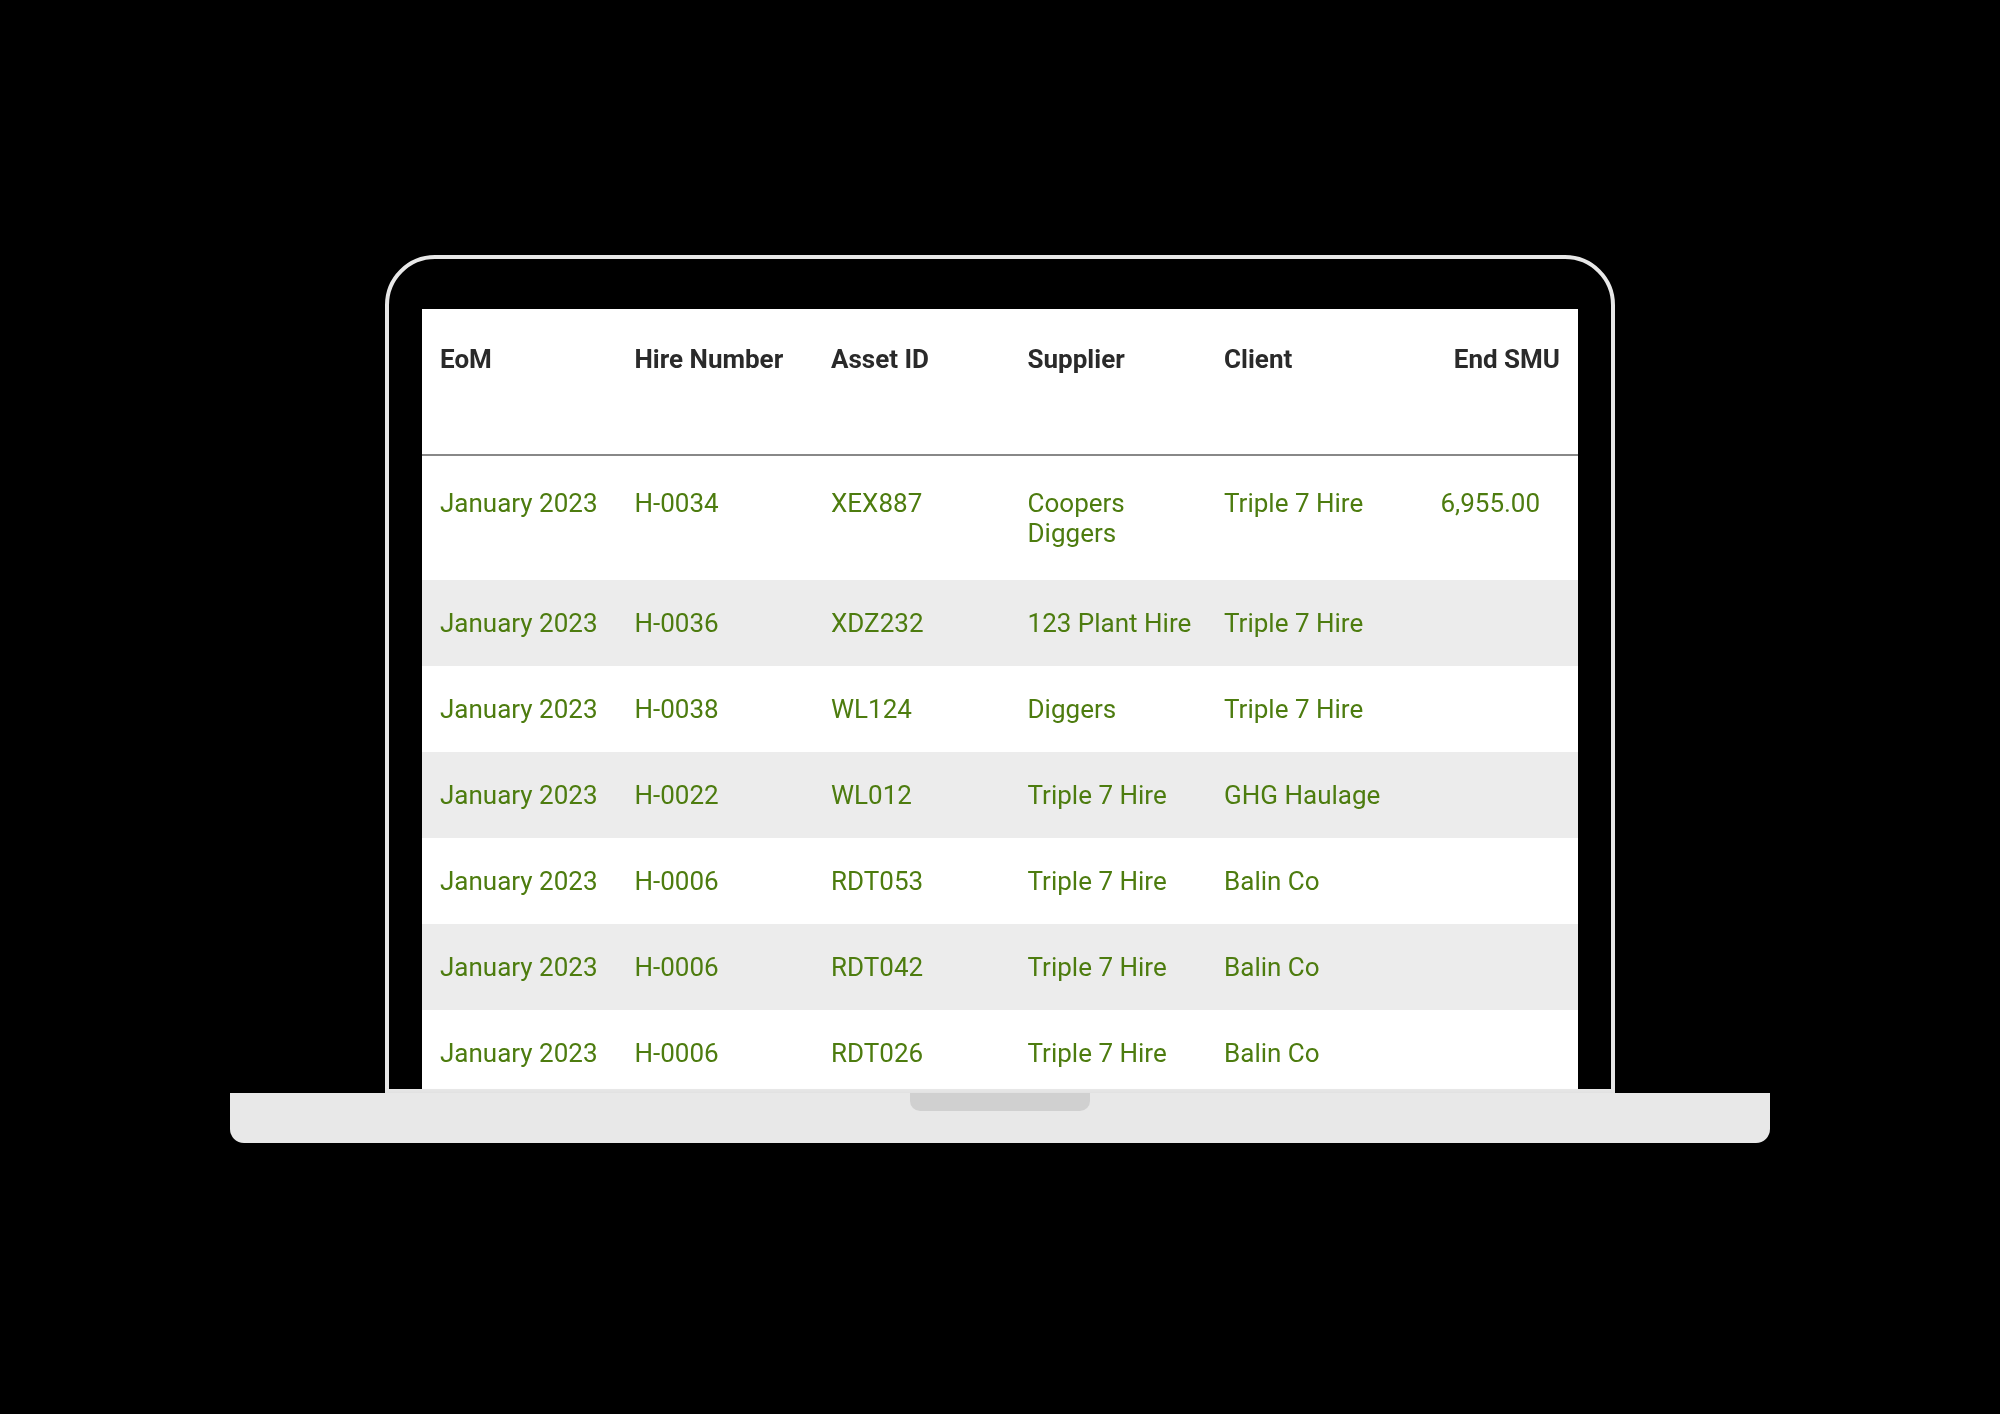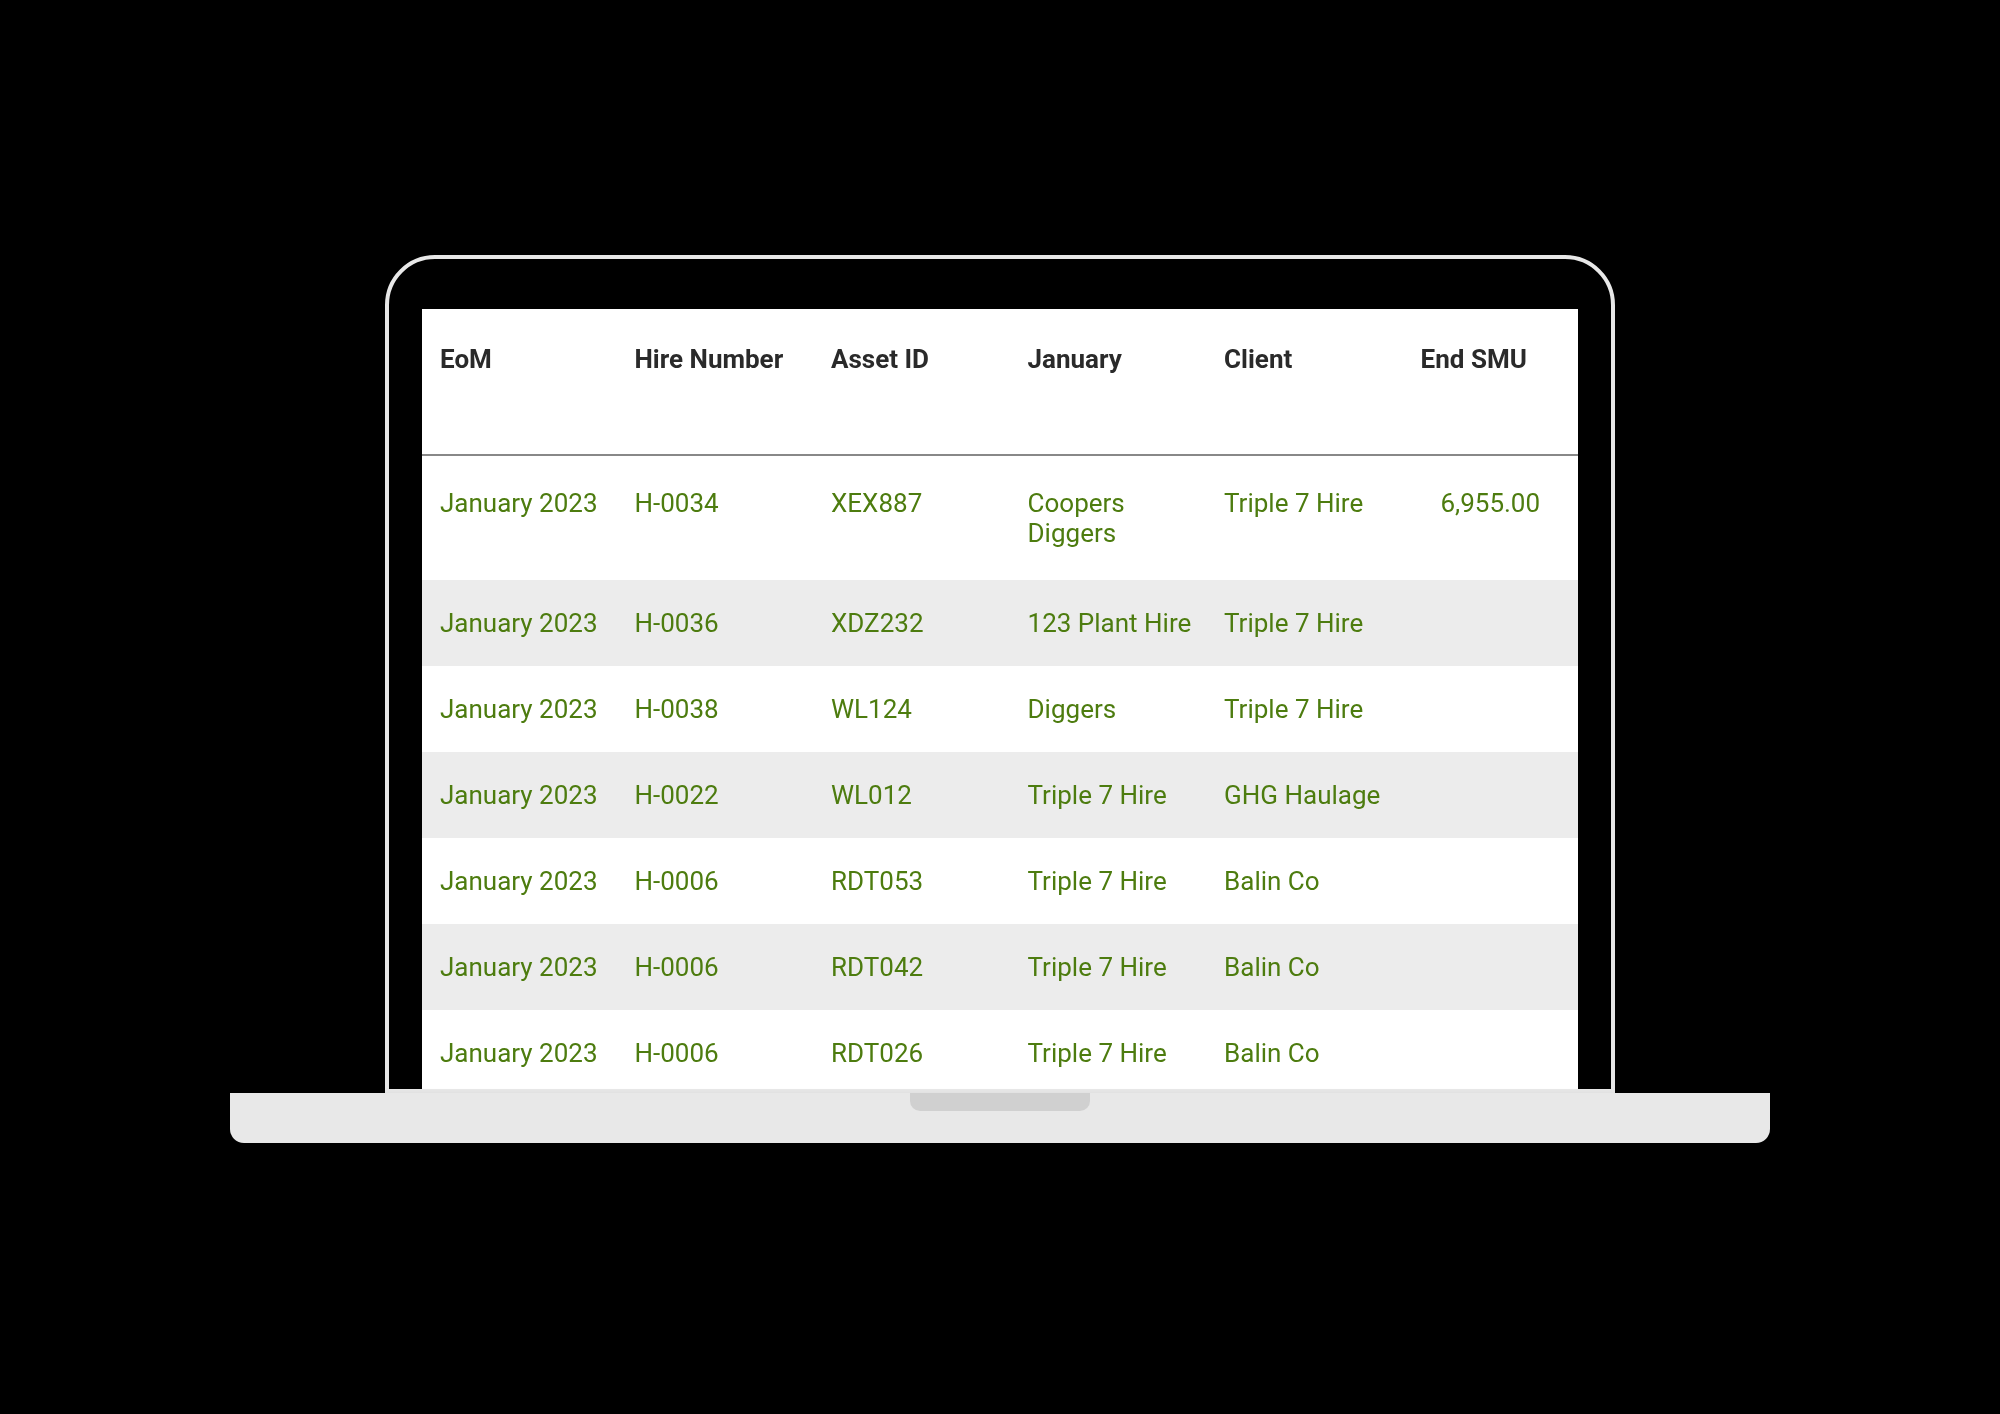--- a/index.html
+++ b/index.html
@@ -80,20 +80,21 @@
       color: #2a2a2a;
       border-bottom: 2px solid #888888;
     }
     
     thead th:first-child {
       padding-left: 18px;
     }
     
     thead th:last-child {
       padding-right: 18px;
+      text-align: right;
     }
     
     tbody td {
       padding: 28px 16px;
       vertical-align: top;
       color: #4d7c0f;
     }
     
     tbody td:first-child {
       padding-left: 18px;
@@ -126,21 +127,21 @@
 <div class="laptop-container">
   <div class="laptop-screen-outer">
     <div class="laptop-screen-inner">
 
       <table>
         <thead>
           <tr>
             <th class="col-eom">EoM</th>
             <th class="col-hire">Hire Number</th>
             <th class="col-asset">Asset ID</th>
-            <th class="col-supplier">January</th>
+            <th class="col-supplier">Supplier</th>
             <th class="col-client">Client</th>
             <th class="col-smu">End SMU</th>
           </tr>
         </thead>
         <tbody>
           <tr>
             <td>January 2023</td>
             <td>H-0034</td>
             <td>XEX887</td>
             <td>Coopers Diggers</td>

